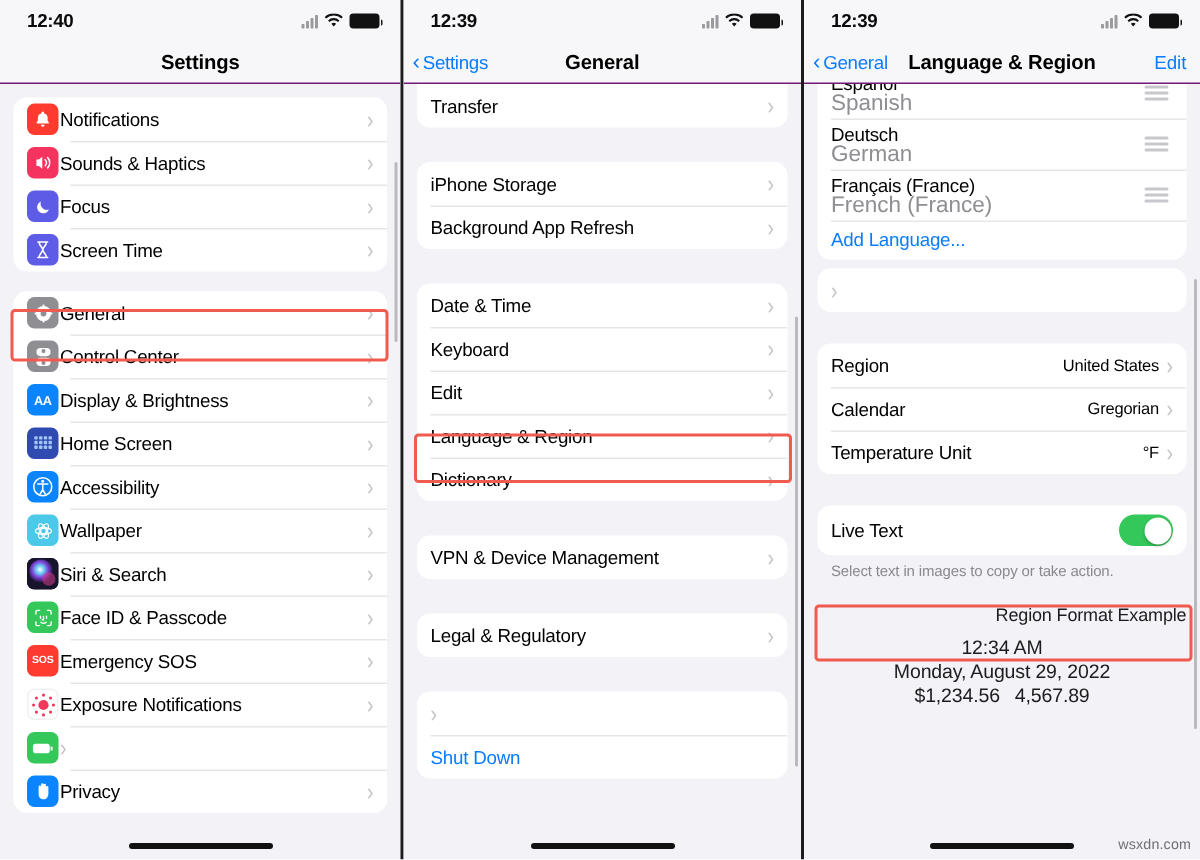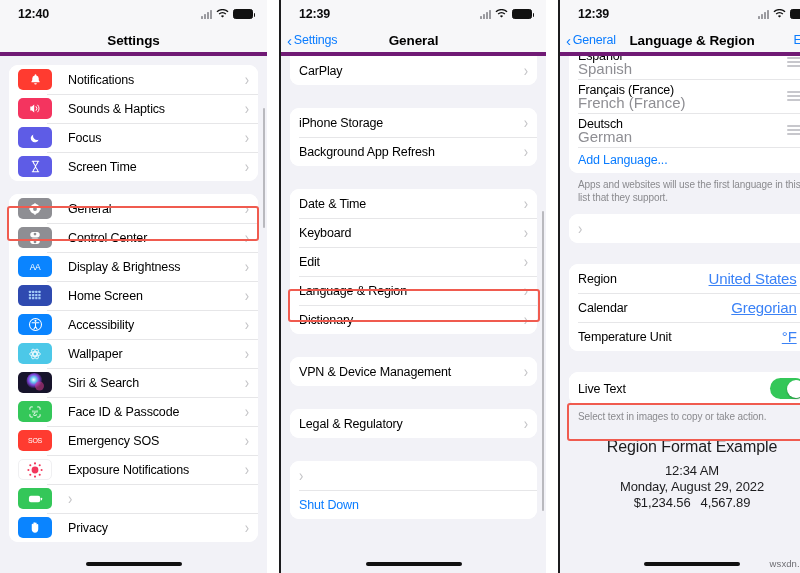--- a/index.html
+++ b/index.html
@@ -7,21 +7,20 @@
     width: 800px; height: 573px;
     background: #ffffff;
     font-family: "Liberation Sans", sans-serif;
     overflow: hidden;
   }
   .stage {
     position: relative;
     width: 800px; height: 573px;
     display: flex;
     background: #ffffff;
-    gap: 12px;
   }
 
   
   .panel {
     position: relative;
     width: 267px;
     height: 573px;
     background: #f2f2f7;
     overflow: hidden;
     flex: 0 0 auto;
@@ -64,21 +63,21 @@
     width:1.5px; height:4px; background:#111; border-radius:0 1px 1px 0;
   }
 
   
   .navbar {
     height: 28px;
     background: #f7f7f9;
     position: relative;
     display: flex;
     align-items: center;
-    border-bottom: 4px solid #701a75;
+    border-bottom: 1px solid #701a75;
   }
   .nav-title {
     position: absolute;
     left: 0; right: 0;
     text-align: center;
     font-size: 13.5px;
     font-weight: bold;
     color: #000;
     letter-spacing: -0.1px;
     pointer-events: none;
@@ -138,46 +137,45 @@
   .row.noicon + .row.noicon:before { left: 9px; }
   .row-label {
     font-size: 12.5px;
     color: #000;
     letter-spacing: -0.15px;
     flex: 1;
     white-space: nowrap;
   }
   .row-label.blue { color: #0a7cff; }
   .row-value {
-    font-size: 15px;
-    color: #3b82f6;
+    font-size: 11px;
+    color: #000000;
     margin-right: 5px;
     letter-spacing: -0.15px;
-    text-decoration: underline;
   }
   .chevron {
     color: #c4c4c7;
     font-size: 13px;
     line-height: 1;
     font-weight: 400;
     transform: scaleY(1.25);
   }
 
   
   .app-icon {
-    width: 34px; height: 21px;
+    width: 21px; height: 21px;
     border-radius: 5px;
-    margin-right: 16px;
+    margin-right: 1px;
     flex: 0 0 auto;
     display: flex;
     align-items: center;
     justify-content: center;
     color: #fff;
     font-size: 9px;
-    font-weight: normal;
+    font-weight: bold;
     overflow: hidden;
     position: relative;
   }
   .app-icon svg { display: block; }
 
   .gap { height: 13px; }
   .gap.sm { height: 9px; }
   .gap.xs { height: 6px; }
 
   
@@ -224,25 +222,26 @@
     background: #fff;
     box-shadow: 0 1px 2px rgba(0,0,0,.3);
   }
 
   
   .fmt {
     text-align: center;
     padding-top: 11px;
   }
   .fmt-title {
-    font-size: 16px;
+    font-size: 12px;
     color: #1c1c1e;
     font-weight: normal;
     letter-spacing: -0.1px;
     margin-bottom: 7px;
+    text-align: right;
   }
   .fmt-line {
     font-size: 13px;
     color: #1c1c1e;
     line-height: 16px;
     letter-spacing: -0.1px;
   }
   .fmt-line .sp { display:inline-block; width: 10px; }
 
   
@@ -546,21 +545,21 @@
       <div class="nav-back">
         <span class="chev">‹</span>
         <span>Settings</span>
       </div>
       <div class="nav-title">General</div>
     </div>
 
     <div class="body">
       <div class="card" style="margin-top:0;border-radius:0 0 9px 9px">
         <div class="row noicon">
-          <div class="row-label">CarPlay</div>
+          <div class="row-label">Transfer</div>
           <div class="chevron">›</div>
         </div>
       </div>
 
       <div class="gap" style="height:23px"></div>
 
       <div class="card">
         <div class="row noicon">
           <div class="row-label">iPhone Storage</div>
           <div class="chevron">›</div>
@@ -670,46 +669,45 @@
             <div class="lrow-sub">Spanish</div>
           </div>
           <div class="reorder">
               <span></span>
               <span></span>
               <span></span>
             </div>
         </div>
         <div class="lrow">
           <div class="lrow-texts">
+            <div class="lrow-main">Deutsch</div>
+            <div class="lrow-sub">German</div>
+          </div>
+          <div class="reorder">
+              <span></span>
+              <span></span>
+              <span></span>
+            </div>
+        </div>
+        <div class="lrow">
+          <div class="lrow-texts">
             <div class="lrow-main">Français (France)</div>
             <div class="lrow-sub">French (France)</div>
           </div>
           <div class="reorder">
               <span></span>
               <span></span>
               <span></span>
             </div>
         </div>
-        <div class="lrow">
-          <div class="lrow-texts">
-            <div class="lrow-main">Deutsch</div>
-            <div class="lrow-sub">German</div>
-          </div>
-          <div class="reorder">
-              <span></span>
-              <span></span>
-              <span></span>
-            </div>
-        </div>
         <div class="row noicon" style="height:26px">
           <div class="row-label blue">Add Language...</div>
         </div>
       </div>
 
-      <div class="footnote">Apps and websites will use the first language in this list that they support.</div>
 
       <div class="gap xs"></div>
 
       <div class="card">
         <div class="row noicon">
           <div class="chevron">›</div>
         </div>
       </div>
 
       <div class="gap" style="height:21px"></div>

